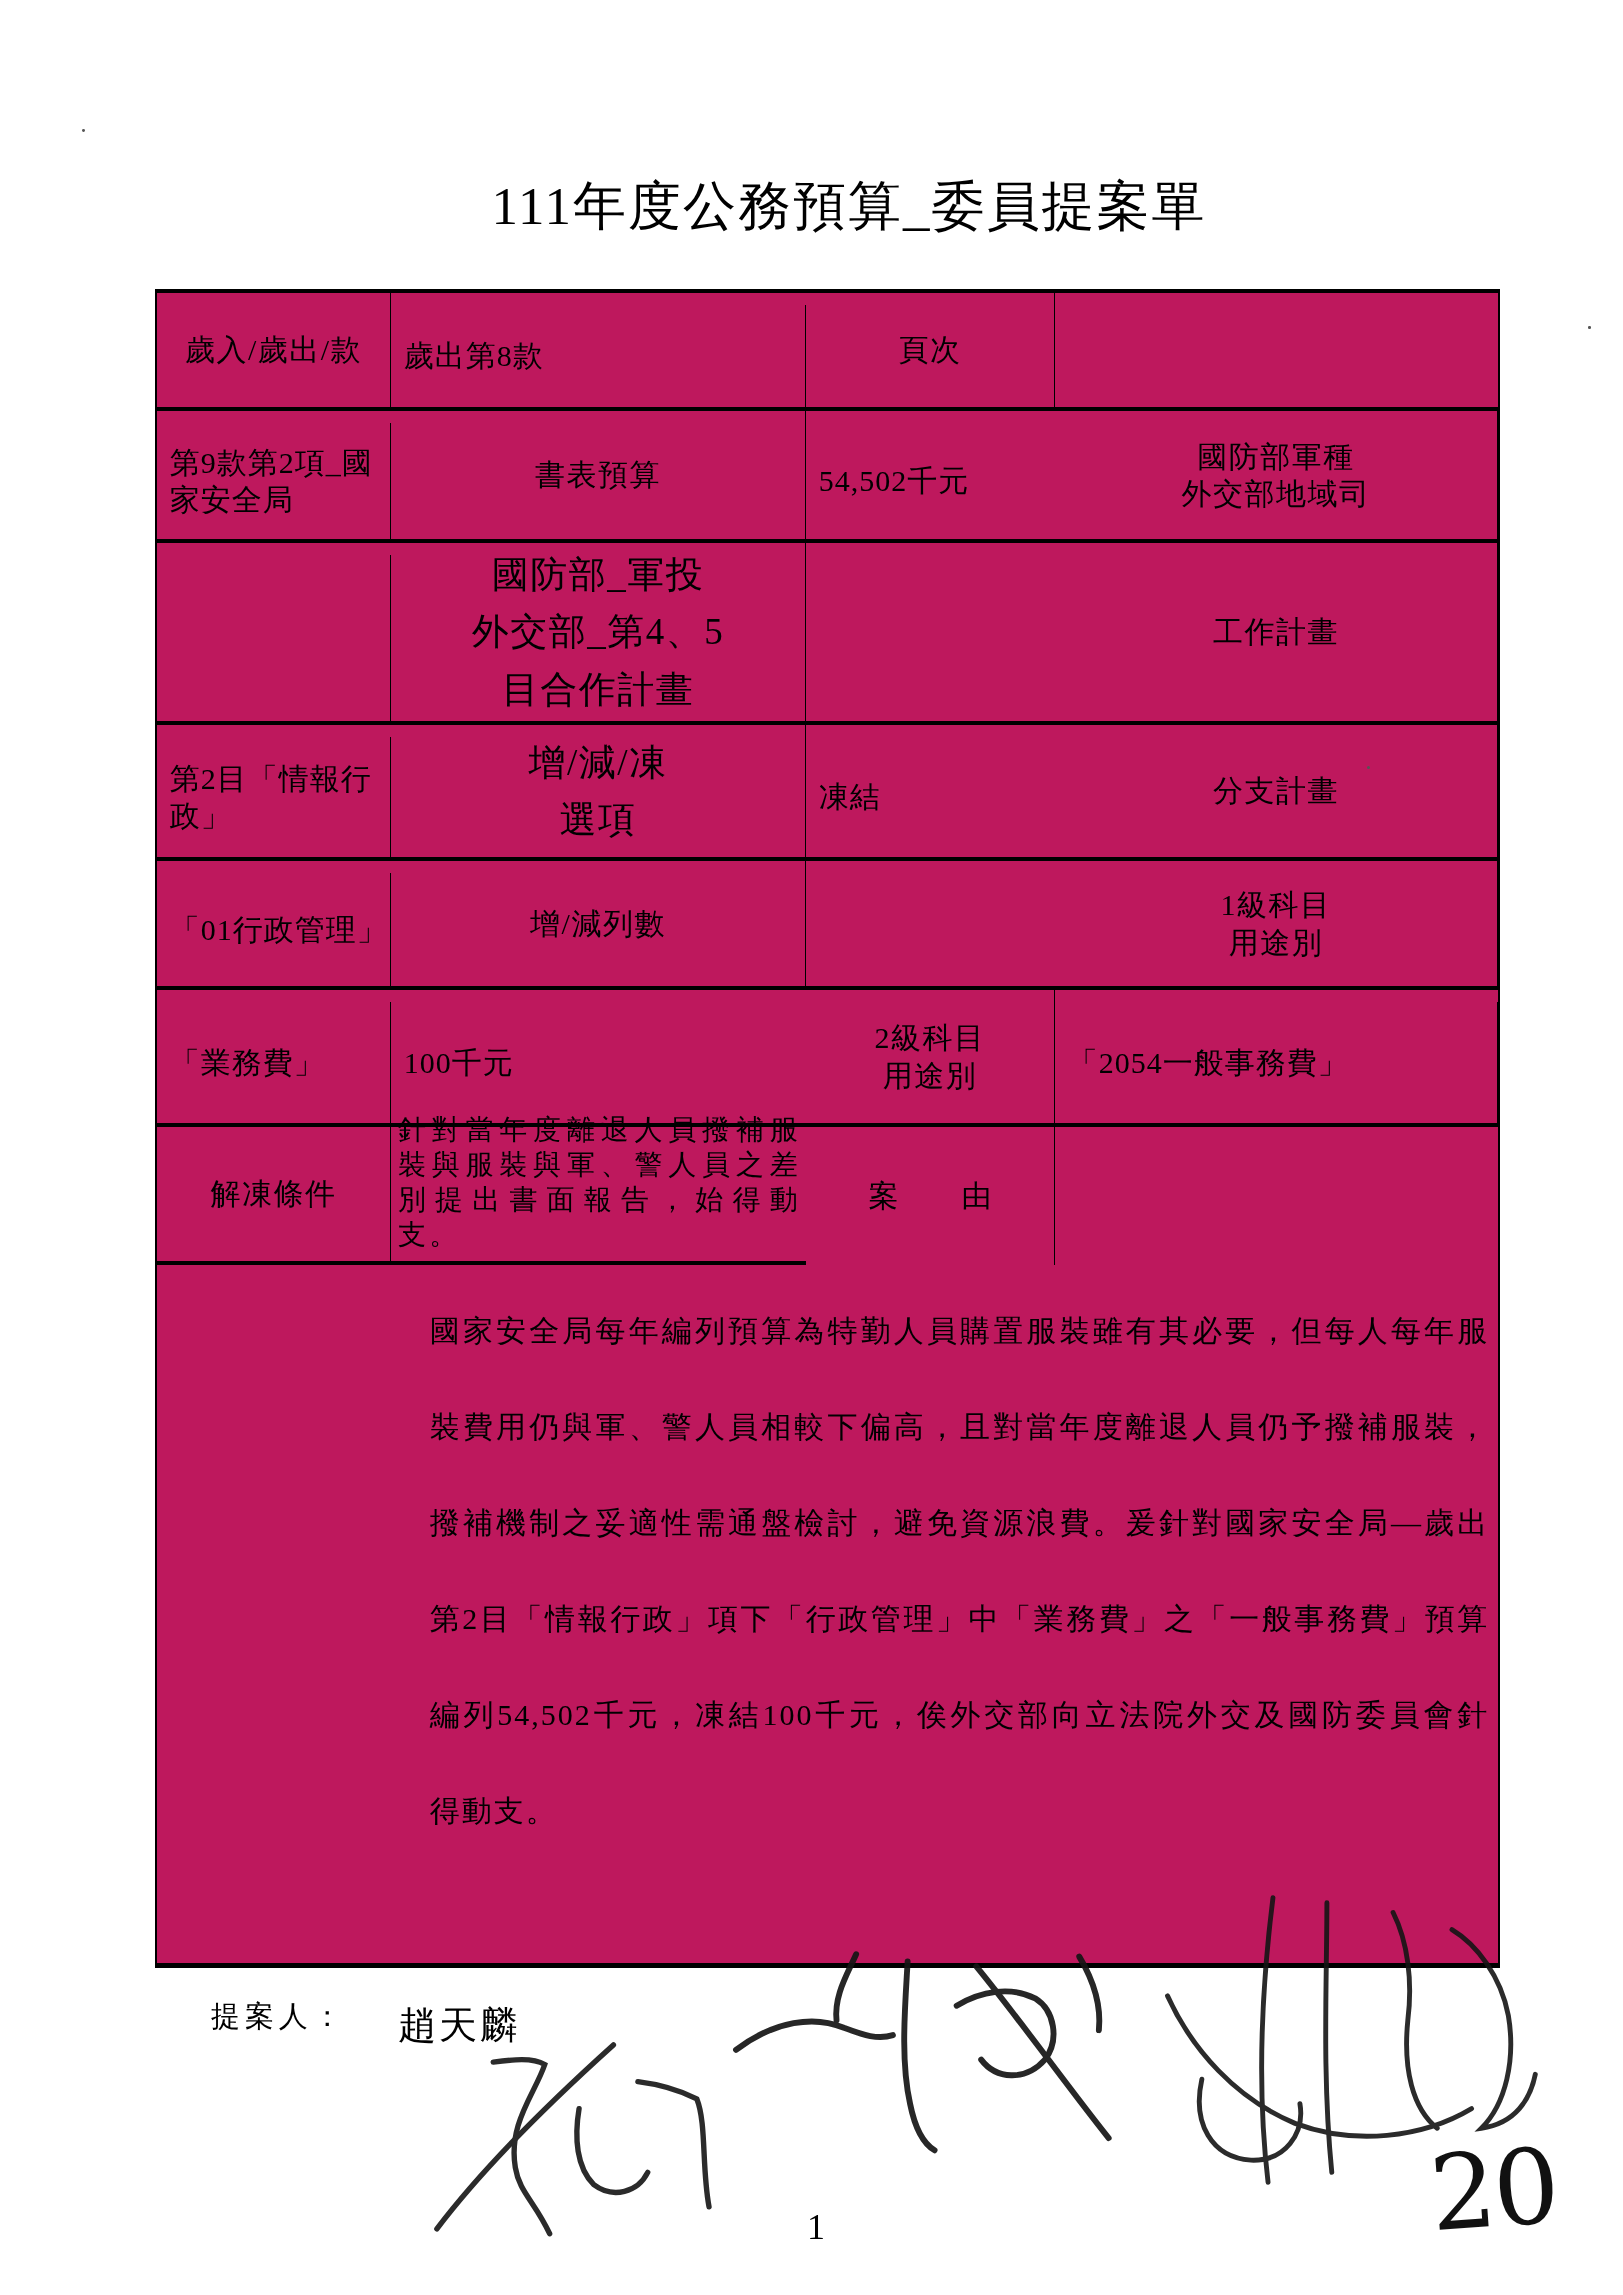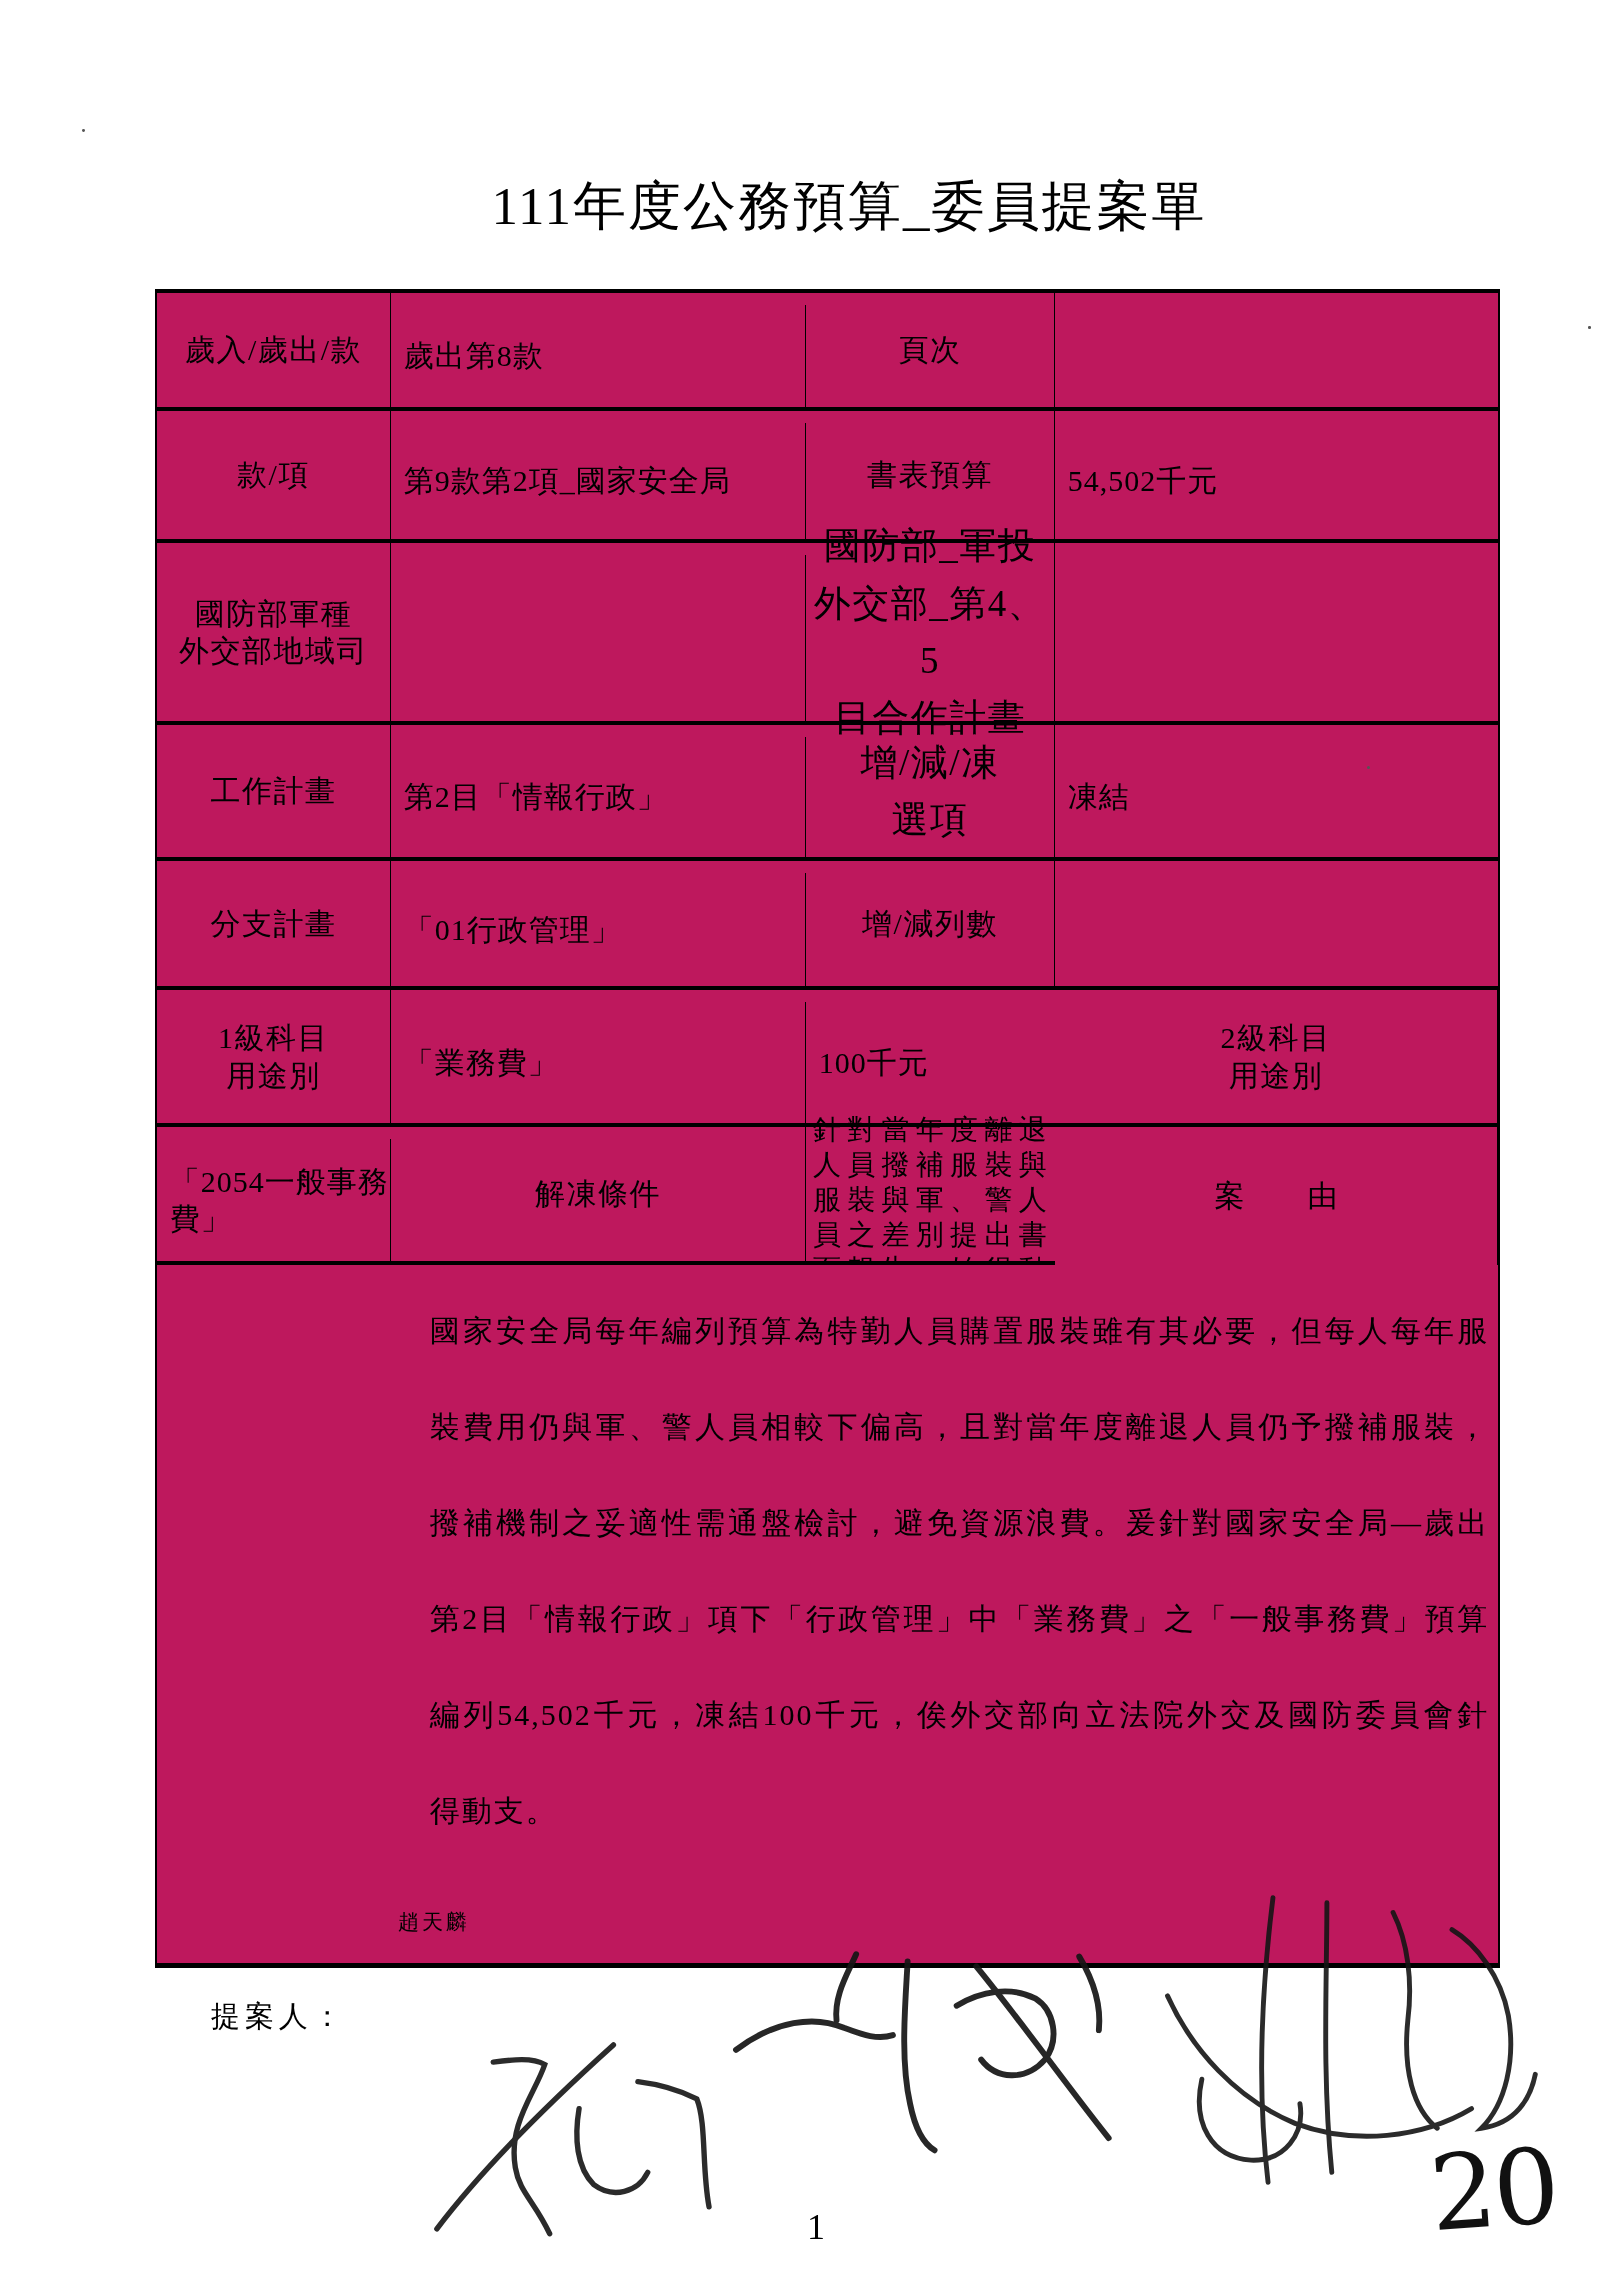--- a/index.html
+++ b/index.html
@@ -57,21 +57,21 @@
   .case-line{
     font-size:30px;line-height:96px;letter-spacing:2px;
     text-align:justify;text-align-last:justify;white-space:normal;margin-left:31px;
   }
   .case-line.last{text-align-last:left;}
   
   .proposer-label{
     position:absolute;left:211px;top:1997px;font-size:29px;letter-spacing:4.9px;
   }
   .proposer-name{
-    position:absolute;left:398px;top:1908px;font-size:21px;letter-spacing:2.9px;text-align:center;
+    position:absolute;left:398px;top:2000px;font-size:38px;letter-spacing:2.9px;text-align:center;
   }
   .page-number{
     position:absolute;left:807px;top:2206px;font-size:36px;
   }
   .handwritten-20{
     position:absolute;left:1430px;top:2129px;font-size:104px;
     font-family:"DejaVu Serif",serif;transform:rotate(-4deg);
     color:#111;font-weight:500;letter-spacing:-2.9px;
   }
   .sig-layer{position:absolute;left:0;top:0;width:1624px;height:2295px;z-index:5;pointer-events:none;}
@@ -83,21 +83,20 @@
 
 <div class="doc-title">111年度公務預算_委員提案單</div>
 
 <div class="form-table">
 
   <div class="cell lab vline hline">歲入/歲出/款</div>
   <div class="cell val vline hline">歲出第8款</div>
   <div class="cell ctr vline hline">頁次</div>
   <div class="cell val hline"></div>
 
-  <div class="cell lab vline hline">款/項</div>
   <div class="cell val vline hline">第9款第2項_國家安全局</div>
   <div class="cell ctr vline hline">書表預算</div>
   <div class="cell val hline">54,502千元</div>
 
   <div class="cell lab vline hline">
     <span class="ln">國防部軍種</span>
     <span class="ln">外交部地域司</span>
   </div>
   <div class="cell val vline hline"></div>
   <div class="cell ctr vline hline c3multi">

